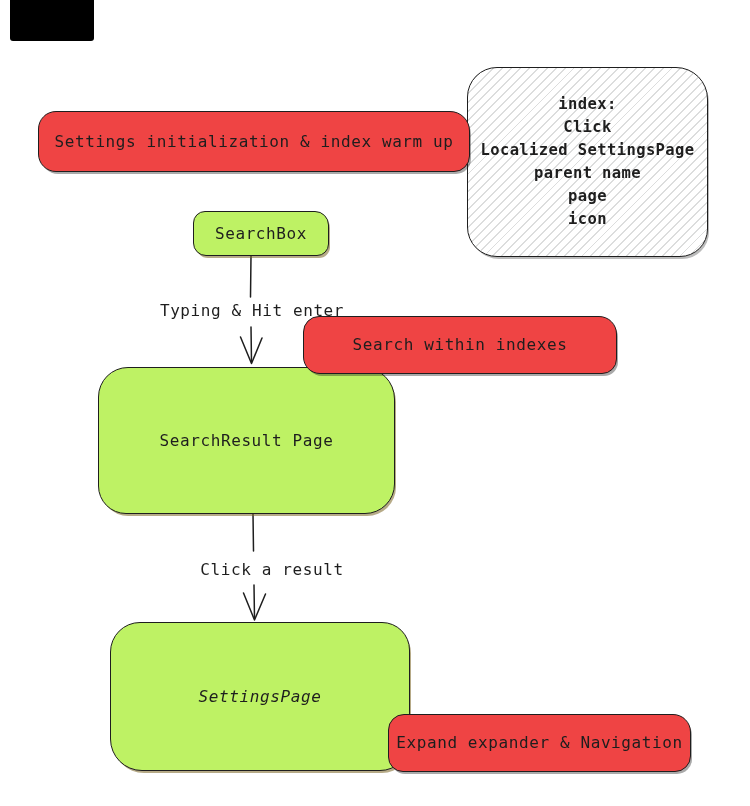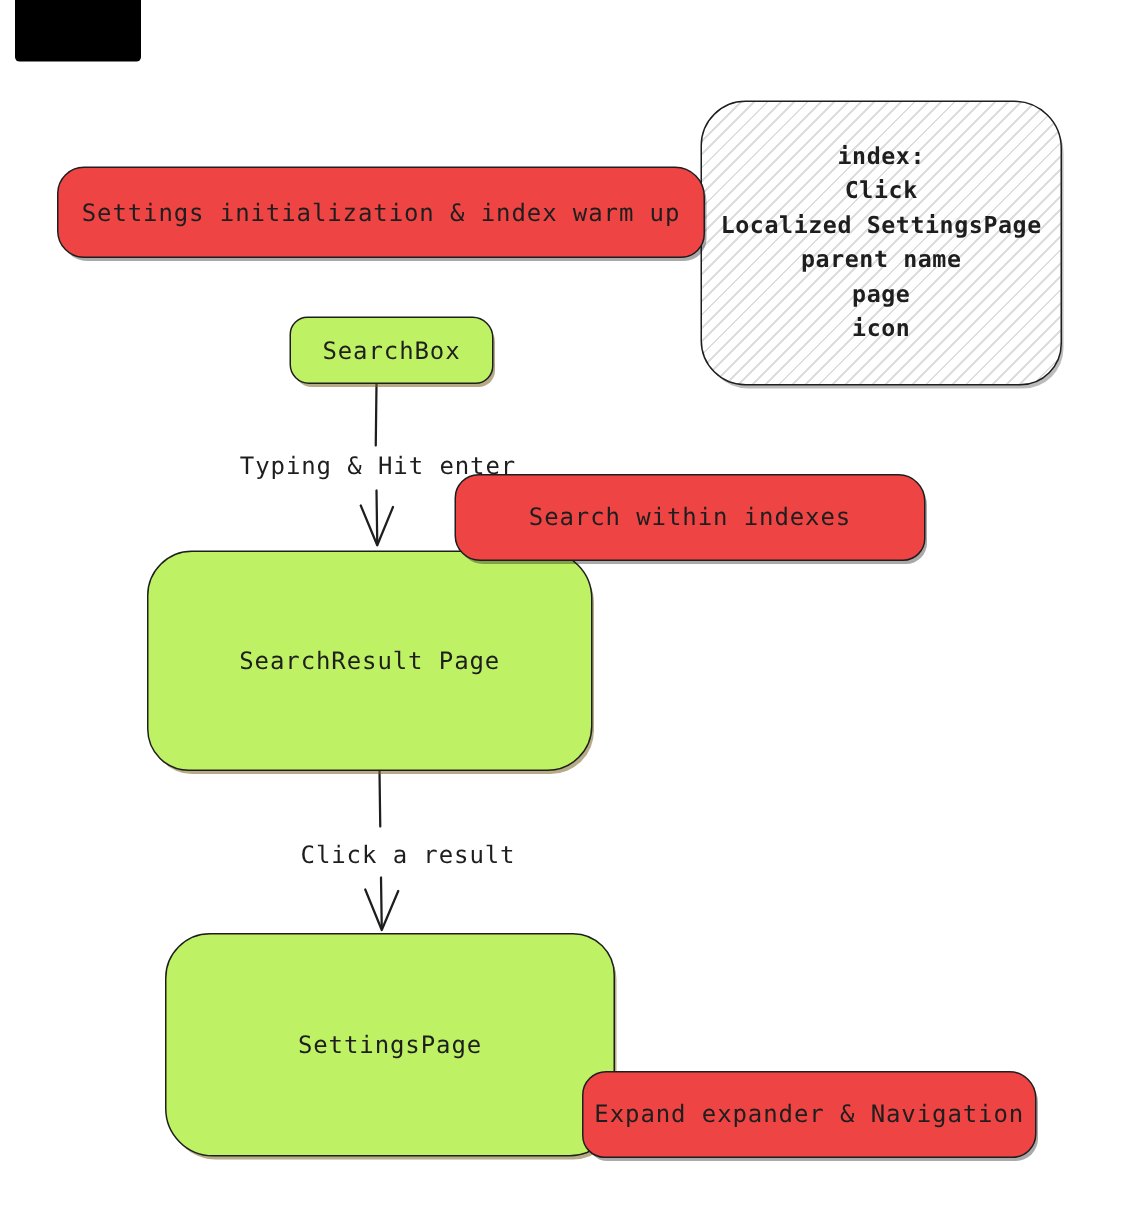--- a/index.html
+++ b/index.html
@@ -36,21 +36,21 @@
     background-image:repeating-linear-gradient(135deg,
       #ffffff 0px,#ffffff 5px,#dcdddd 5px,#dcdddd 6.3px);
     box-shadow:2px 3px 0 -1px rgba(30,30,30,0.30);
   }
   .node-settings-init{left:38px;top:111px;width:432px;height:61px;border-radius:18px 20px 16px 18px;z-index:3;}
   .node-index-note{left:467px;top:67px;width:241px;height:190px;border-radius:30px 32px 28px 30px;z-index:2;
     flex-direction:column;font-size:15.5px;line-height:23px;letter-spacing:0.4px;font-weight:bold;}
   .node-search-box{left:193px;top:211px;width:136px;height:45px;border-radius:12px 14px 12px 13px;z-index:2;}
   .node-search-within{left:303px;top:316px;width:314px;height:58px;border-radius:16px 18px 15px 17px;z-index:3;}
   .node-search-result{left:98px;top:367px;width:297px;height:147px;border-radius:30px 32px 30px 28px;z-index:2;}
-  .node-settings-page{left:110px;top:622px;width:300px;height:149px;border-radius:30px 28px 30px 32px;z-index:2;}
+  .node-settings-page{left:110px;top:622px;width:300px;height:149px;border-radius:30px 28px 30px 32px;z-index:2;font-style:italic;}
   .node-expand-nav{left:388px;top:714px;width:303px;height:58px;border-radius:16px 18px 16px 15px;z-index:3;}
   .edge-label{
     position:absolute;transform:translateX(-50%);
     font-size:16px;letter-spacing:0.6px;white-space:nowrap;z-index:2;
   }
   .edge-label-typing{left:252px;top:301px;}
   .edge-label-click{left:272px;top:560px;}
   .note-line{width:100%;}
 </style>
 </head>

